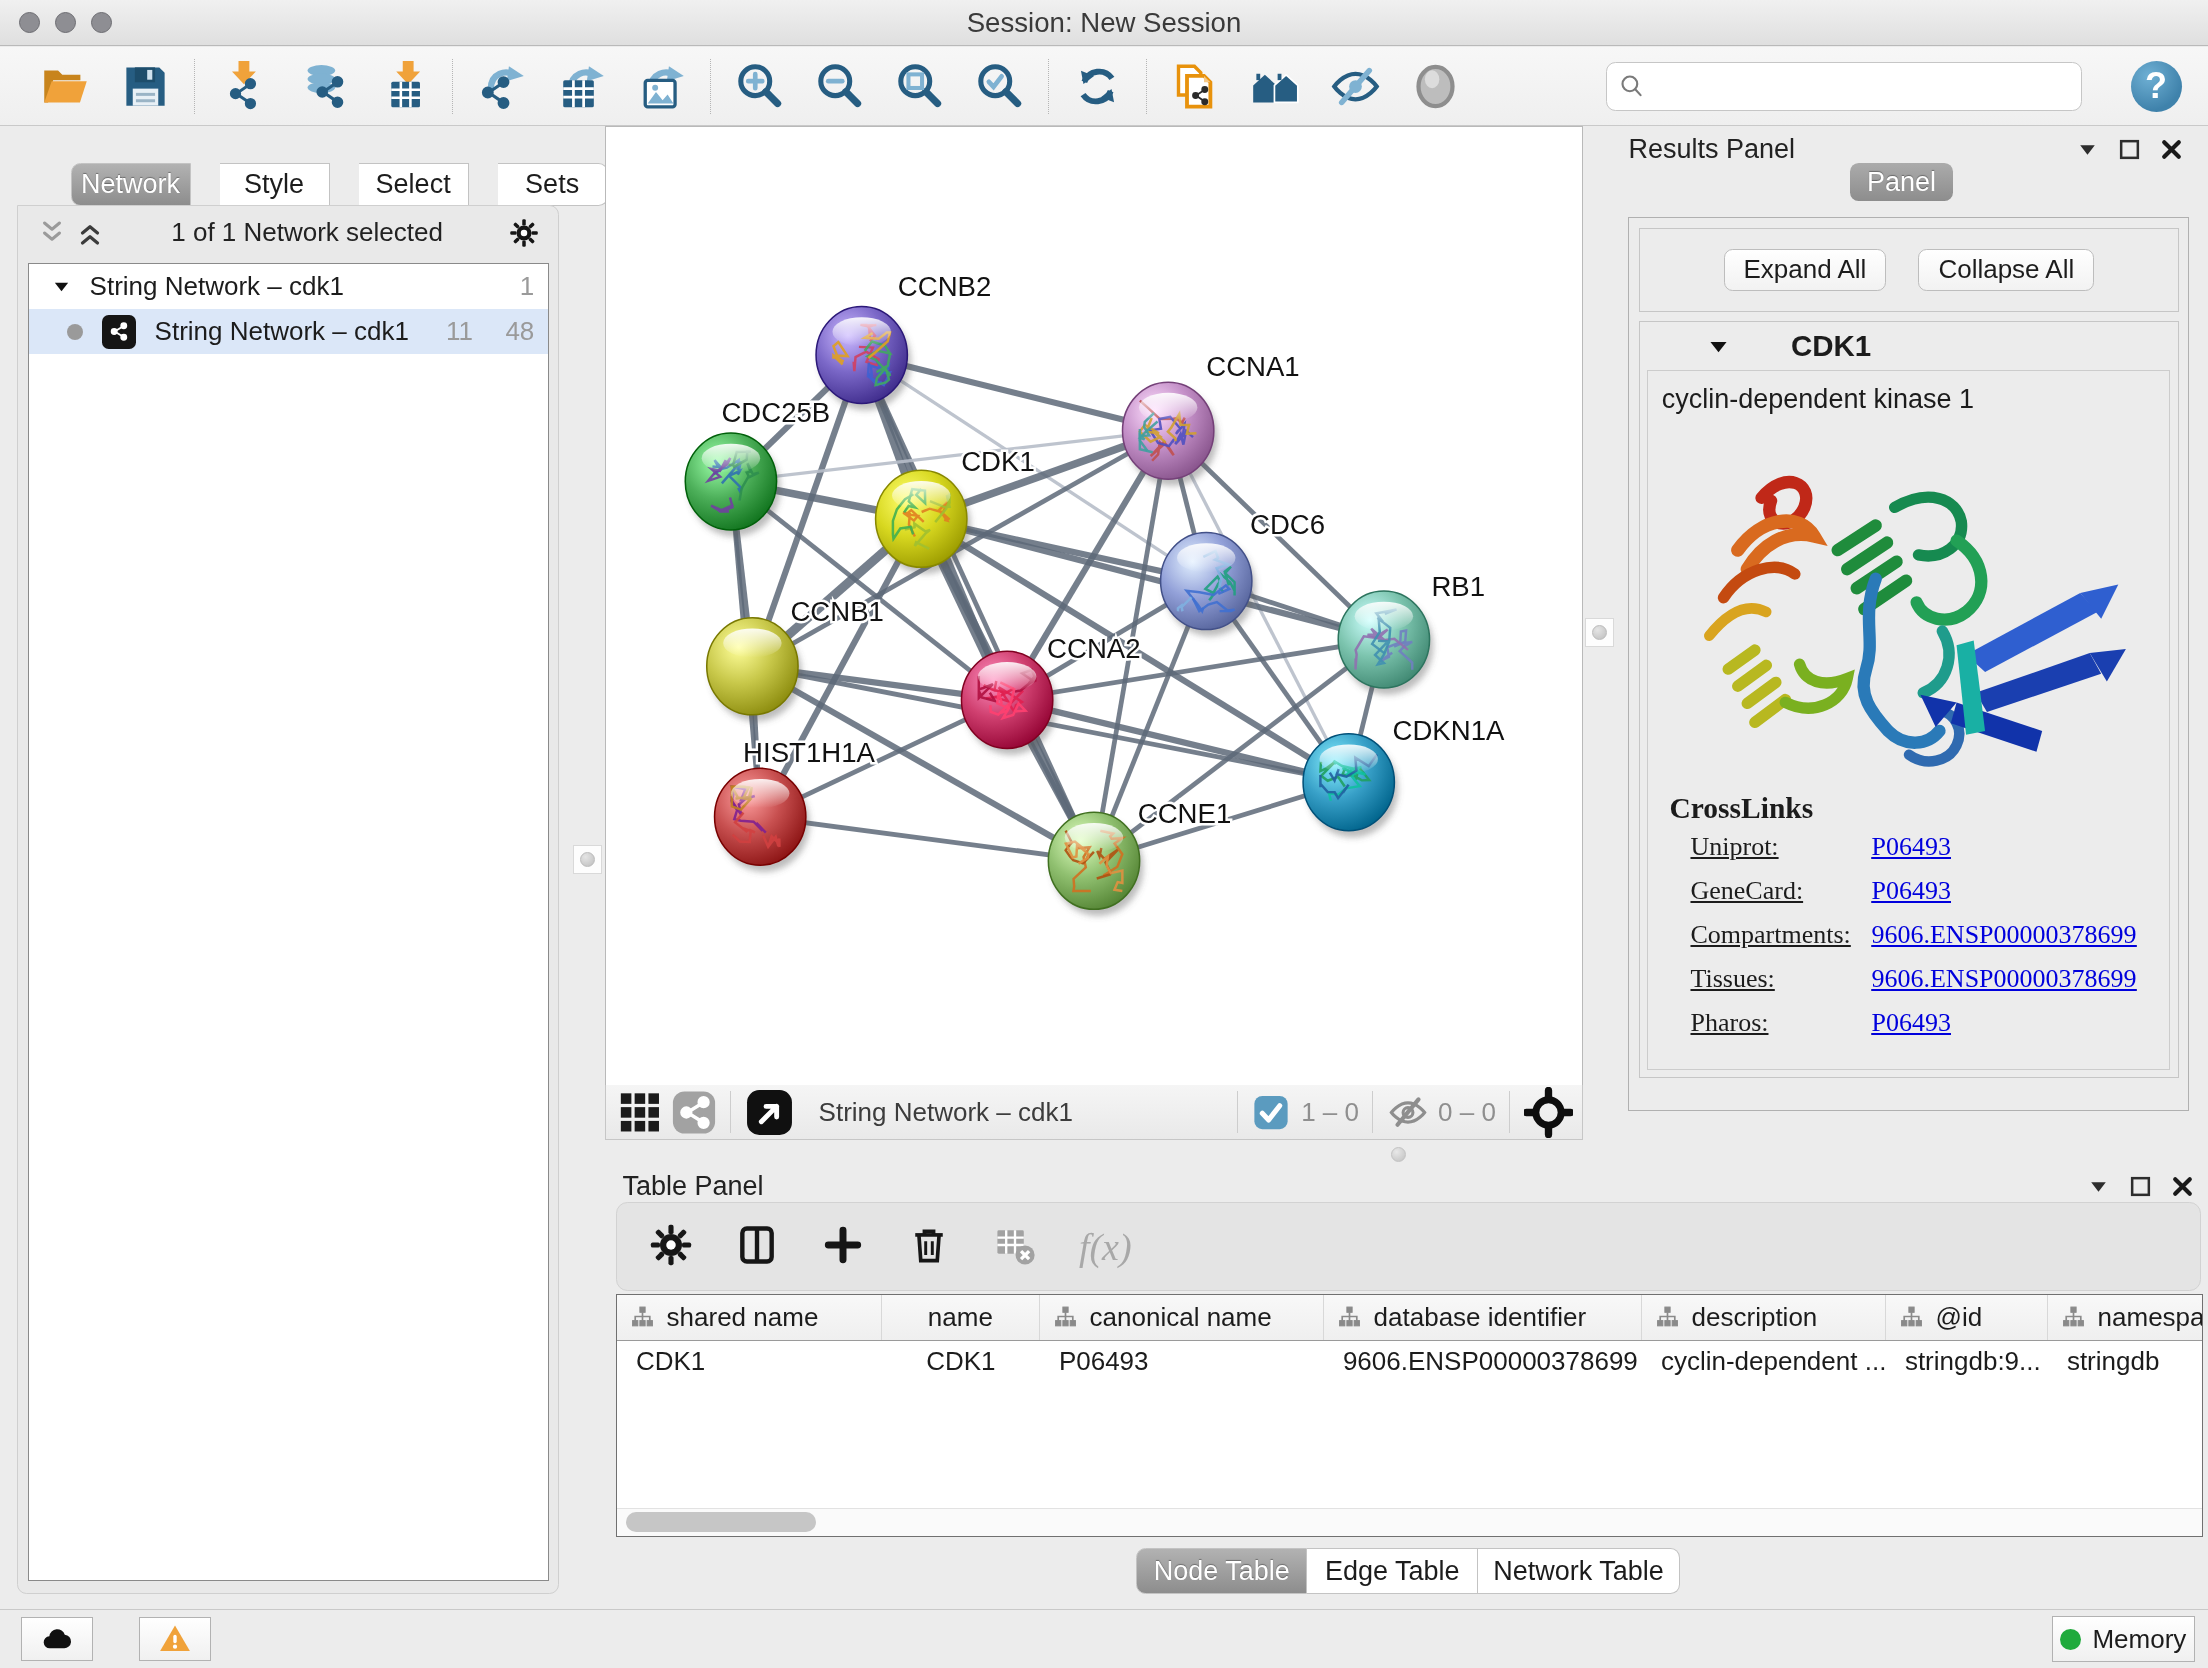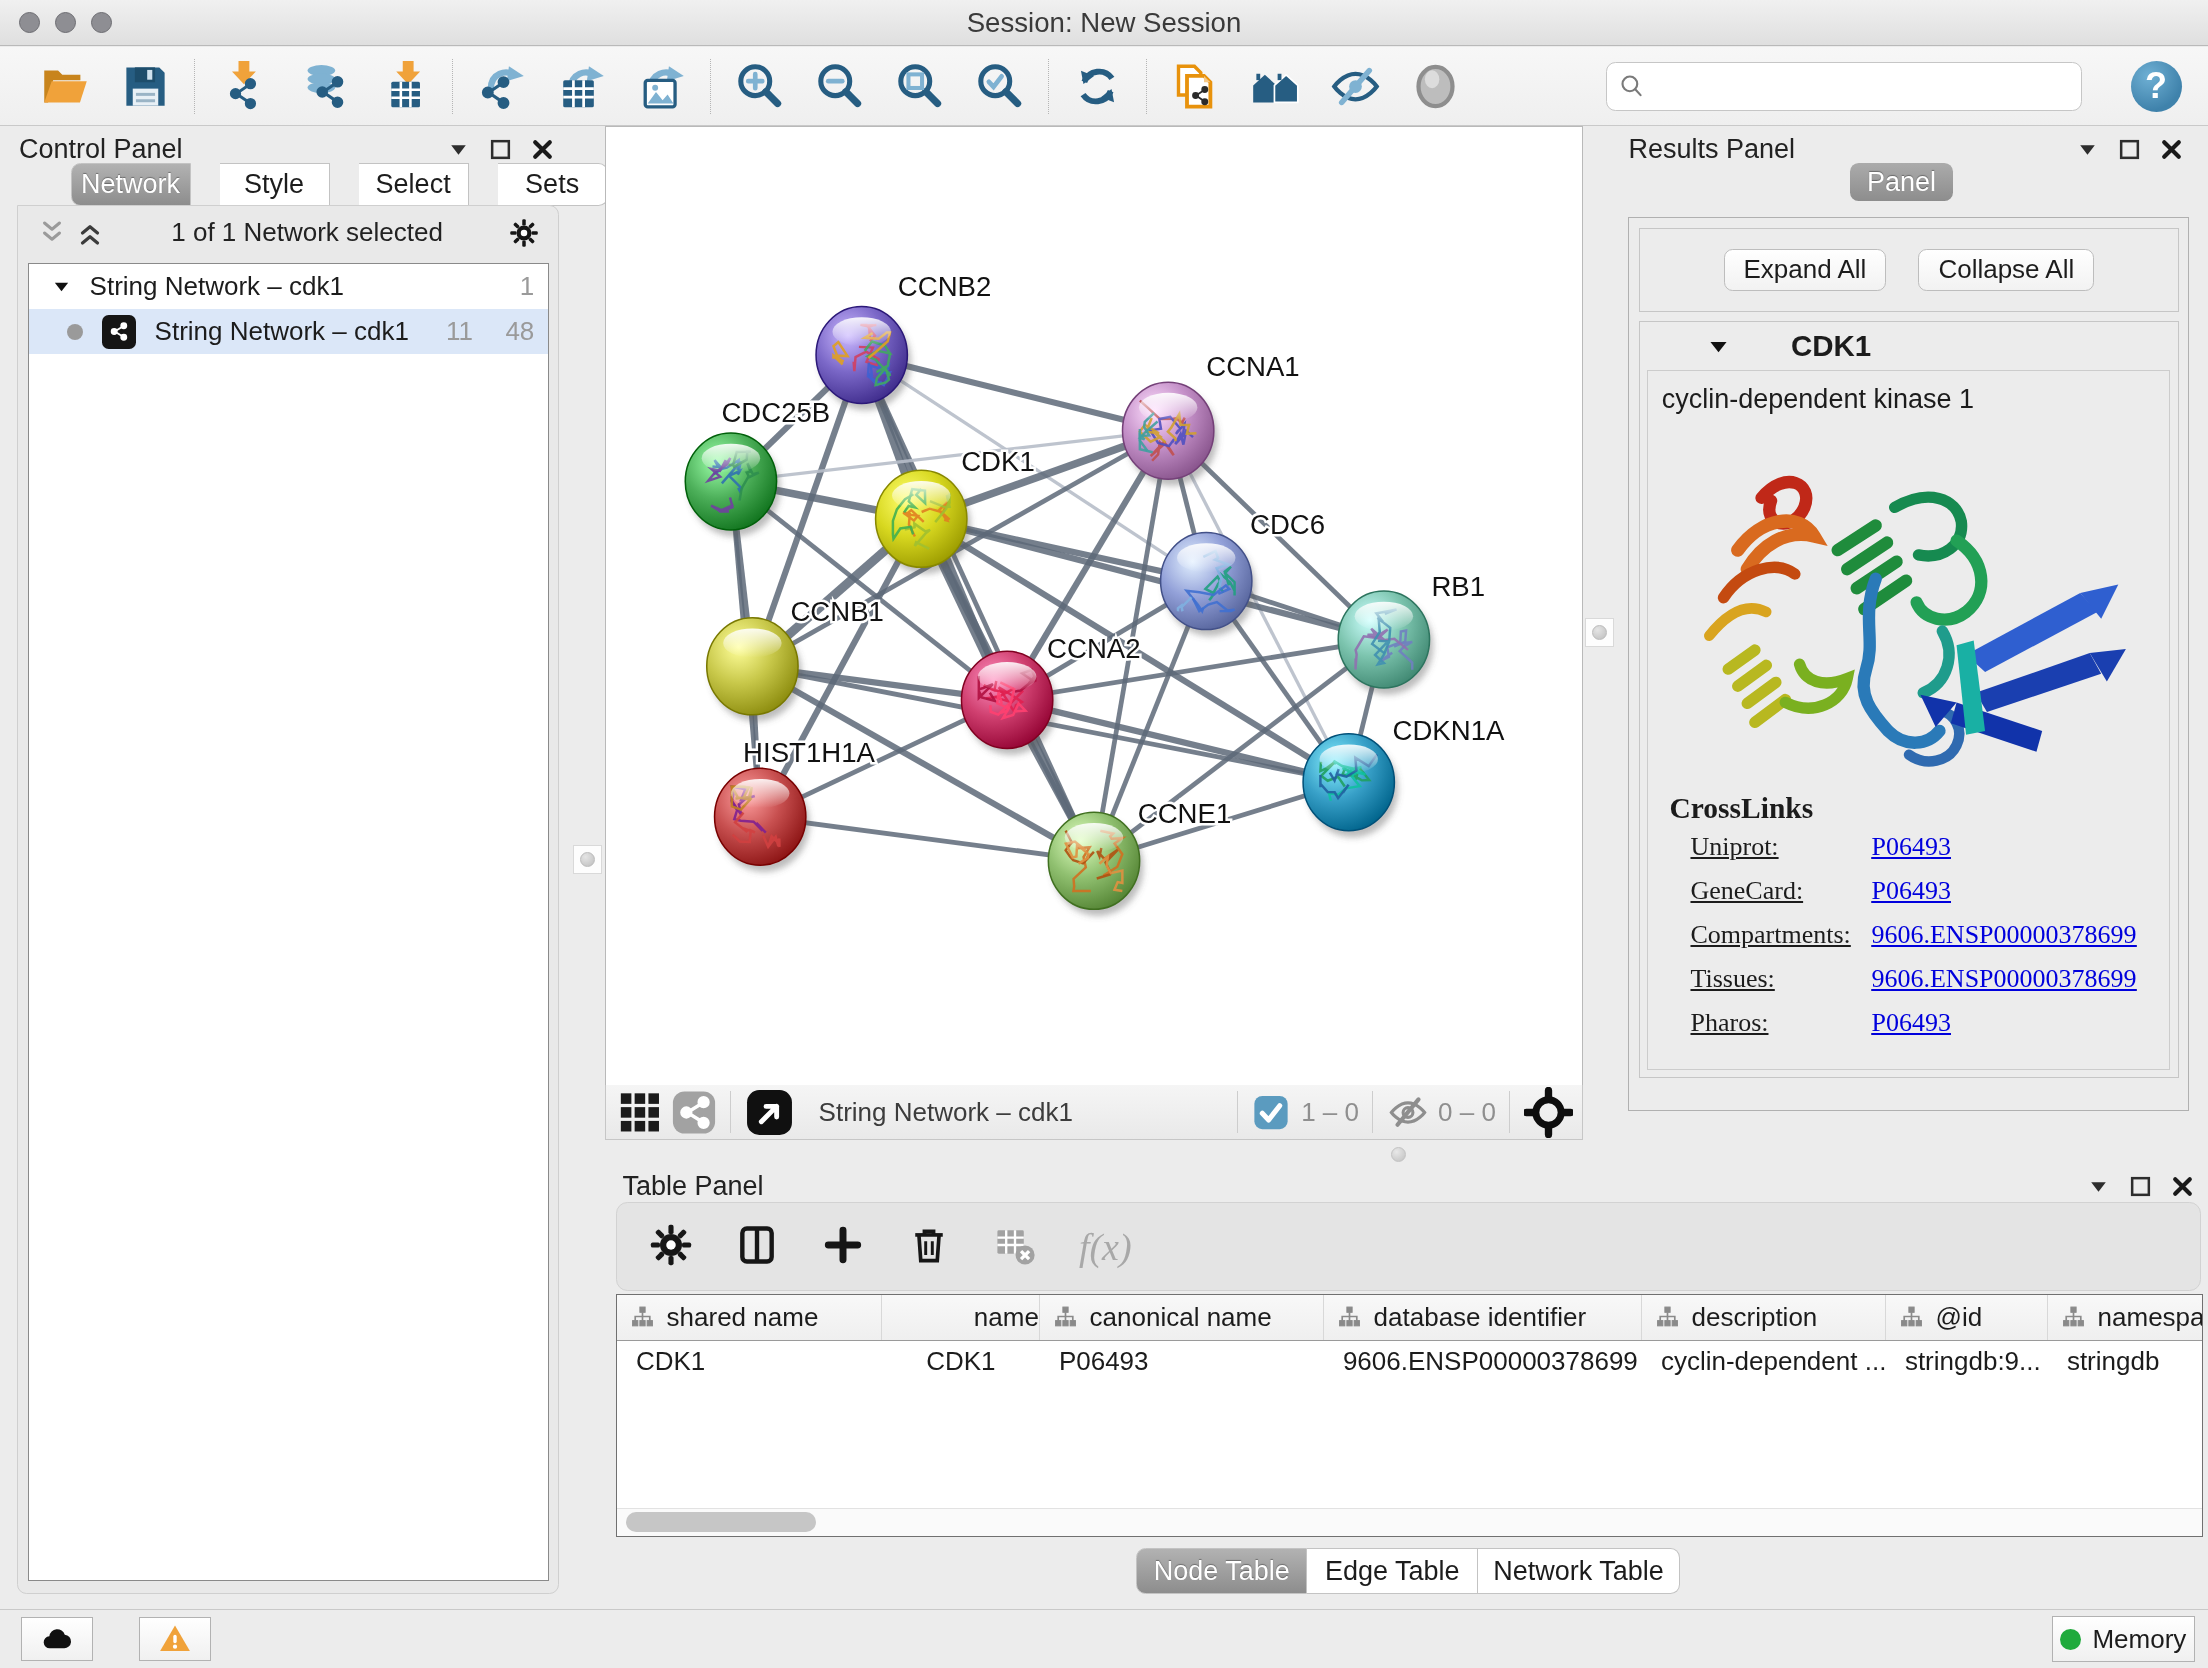--- a/index.html
+++ b/index.html
@@ -349,34 +349,20 @@
       <svg viewBox="0 0 24 24">
         <circle cx="10" cy="10" r="6.2" fill="none" stroke="#7a7a7a" stroke-width="1.8"></circle>
         <path d="M14.5 14.5l4.5 5" stroke="#7a7a7a" stroke-width="1.8" stroke-linecap="round"></path>
       </svg>
       <input value="" placeholder="" style="">
     </div>
     <div id="help-btn">?</div>
   </div>
 
   <div id="control-panel">
-    <div class="panel-title-row" style="padding-left:11.4px; padding-right:13.3px;">
-      <span class="panel-title">Control Panel</span>
-      <span class="panel-btns">
-          <svg viewBox="0 0 24 24">
-            <path d="M5 8h14l-7 9z" fill="#2d2d2d"></path>
-          </svg>
-    <svg viewBox="0 0 24 24">
-            <rect x="4" y="4" width="16" height="16" fill="none" stroke="#2d2d2d" stroke-width="2.4"></rect>
-          </svg>
-    <svg viewBox="0 0 24 24">
-            <path d="M5 5l14 14M19 5L5 19" stroke="#1a1a1a" stroke-width="4" stroke-linecap="round"></path>
-          </svg>
-        </span>
-    </div>
     <div id="cp-tabs">
         <div class="cp-tab sel">Network</div>
         <div class="cp-tab">Style</div>
         <div class="cp-tab">Select</div>
         <div class="cp-tab">Sets</div>
       </div>
     <div id="cp-box">
       <div id="cp-toolrow">
         <span class="tb-btn" style="width:38px;height:38px">
           <svg viewBox="0 0 24 24">
@@ -892,21 +878,21 @@
               <g fill="#8a8a8a" stroke="#8a8a8a">
                 <rect x="9.5" y="2" width="5" height="5"></rect>
                 <rect x="2.5" y="15" width="5" height="5"></rect>
                 <rect x="9.5" y="15" width="5" height="5"></rect>
                 <rect x="16.5" y="15" width="5" height="5"></rect>
                 <path d="M12 7v4M5 15v-4h14v4M12 11v4" fill="none" stroke-width="1.6"></path>
               </g>
             </svg>
             <span>shared name</span>
           </div>
-          <div class="th center" style="width: 158px; justify-content: flex-end;">
+          <div class="th center" style="width: 158px;">
             <span>name</span>
           </div>
           <div class="th" style="width: 284px;">
             <svg viewBox="0 0 24 24" width="25" height="25">
               <g fill="#8a8a8a" stroke="#8a8a8a">
                 <rect x="9.5" y="2" width="5" height="5"></rect>
                 <rect x="2.5" y="15" width="5" height="5"></rect>
                 <rect x="9.5" y="15" width="5" height="5"></rect>
                 <rect x="16.5" y="15" width="5" height="5"></rect>
                 <path d="M12 7v4M5 15v-4h14v4M12 11v4" fill="none" stroke-width="1.6"></path>

